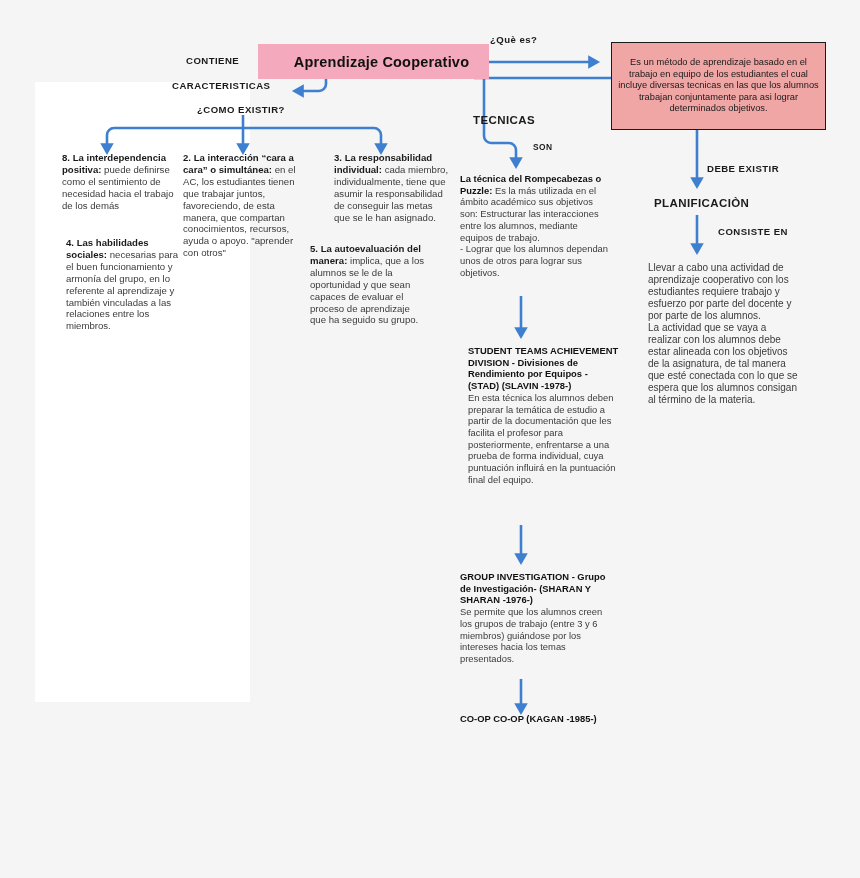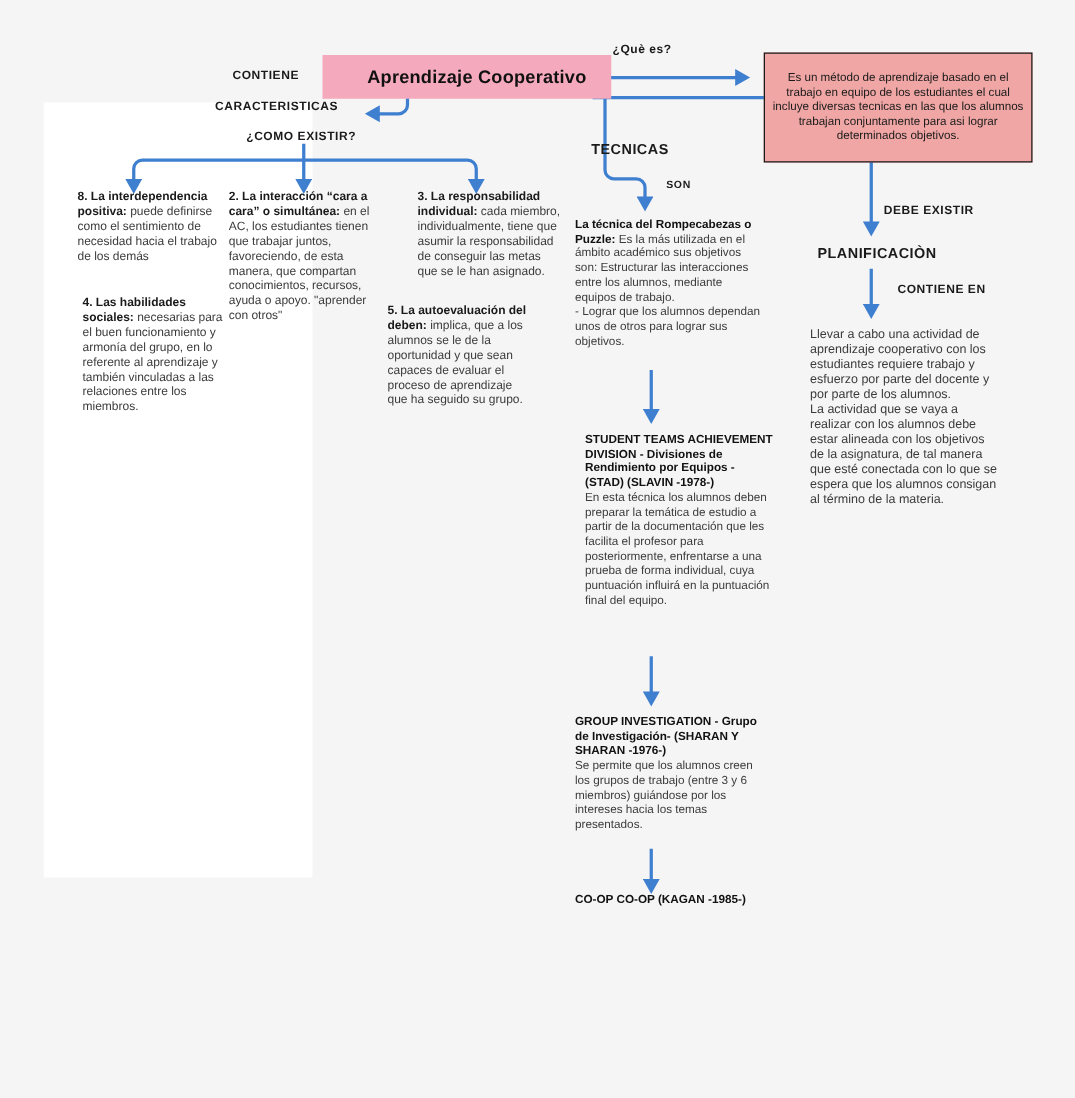--- a/index.html
+++ b/index.html
@@ -167,21 +167,21 @@
 
   <div class="abs edge-label" style="left:186px; top:55px;">CONTIENE</div>
   <div class="abs edge-label" style="left:172px; top:80px;">CARACTERISTICAS</div>
   <div class="abs edge-label" style="left:197px; top:104px;">¿COMO EXISTIR?</div>
 
   <div class="abs edge-label" style="left:490px; top:34px;">¿Què es?</div>
   <div class="abs node-label" style="left:473px; top:98px;margin-top:16px;">TECNICAS</div>
   <div class="abs edge-label small" style="left:533px; top:142px;">SON</div>
   <div class="abs edge-label" style="left:707px; top:163px;">DEBE EXISTIR</div>
   <div class="abs node-label" style="left:654px; top:197px;">PLANIFICACIÒN</div>
-  <div class="abs edge-label" style="left:718px; top:226px;">CONTIENE EN</div>
+  <div class="abs edge-label" style="left:718px; top:226px;">CONSISTE EN</div>
 
   <div class="abs" id="definition-box">
     <div class="def-text">Es un método de aprendizaje basado en el trabajo en equipo de los estudiantes el cual incluye diversas tecnicas en las que los alumnos trabajan conjuntamente para asi lograr determinados objetivos.</div>
   </div>
 
   <div class="abs text-block" style="left:62px; top:152px; width:117px;">
     <span class="hdr">8. La interdependencia positiva:</span><span> puede definirse como el sentimiento de necesidad hacia el trabajo de los demás</span>
   </div>
 
   <div class="abs text-block" style="left:66px; top:237px; width:117px;">
@@ -191,21 +191,21 @@
   <div class="abs text-block" style="left:183px; top:152px; width:123px;">
     <span class="hdr">2. La interacción “cara a cara” o simultánea:</span><span> en el AC, los estudiantes tienen que trabajar juntos, favoreciendo, de esta manera, que compartan conocimientos, recursos, ayuda o apoyo. "aprender con otros"</span>
   </div>
 
   <div class="abs text-block" style="left:334px; top:152px; width:116px;">
     <span class="hdr">3. La responsabilidad individual:</span><span> cada miembro, individualmente, tiene que asumir la responsabilidad de conseguir las metas que se le han asignado.</span>
   </div>
 
   <div class="abs text-block" style="left:310px; top:243px; width:118px;">
     <span class="hdr">5. La autoevaluación del</span><br>
-    <span class="hdr">deben:</span><span> implica, que a los alumnos se le de la oportunidad y que sean capaces de evaluar el proceso de aprendizaje que ha seguido su grupo.</span>
+    <span class="hdr">manera:</span><span> implica, que a los alumnos se le de la oportunidad y que sean capaces de evaluar el proceso de aprendizaje que ha seguido su grupo.</span>
   </div>
 
   <div class="abs tech-block" style="left:460px; top:173px; width:152px;">
     <span class="hdr">La técnica del Rompecabezas o Puzzle:</span><span style="white-space:pre-wrap"> Es la más utilizada en el ámbito académico sus objetivos son: Estructurar las interacciones entre los alumnos, mediante equipos de trabajo.
 - Lograr que los alumnos dependan unos de otros para lograr sus objetivos.</span>
   </div>
 
   <div class="abs tech-block" style="left:468px; top:345px; width:152px;">
     <span class="hdr">STUDENT TEAMS ACHIEVEMENT DIVISION - Divisiones de Rendimiento por Equipos - (STAD) (SLAVIN -1978-)</span><br>
     <span style="white-space:pre-wrap">En esta técnica los alumnos deben preparar la temática de estudio a partir de la documentación que les facilita el profesor para posteriormente, enfrentarse a una

